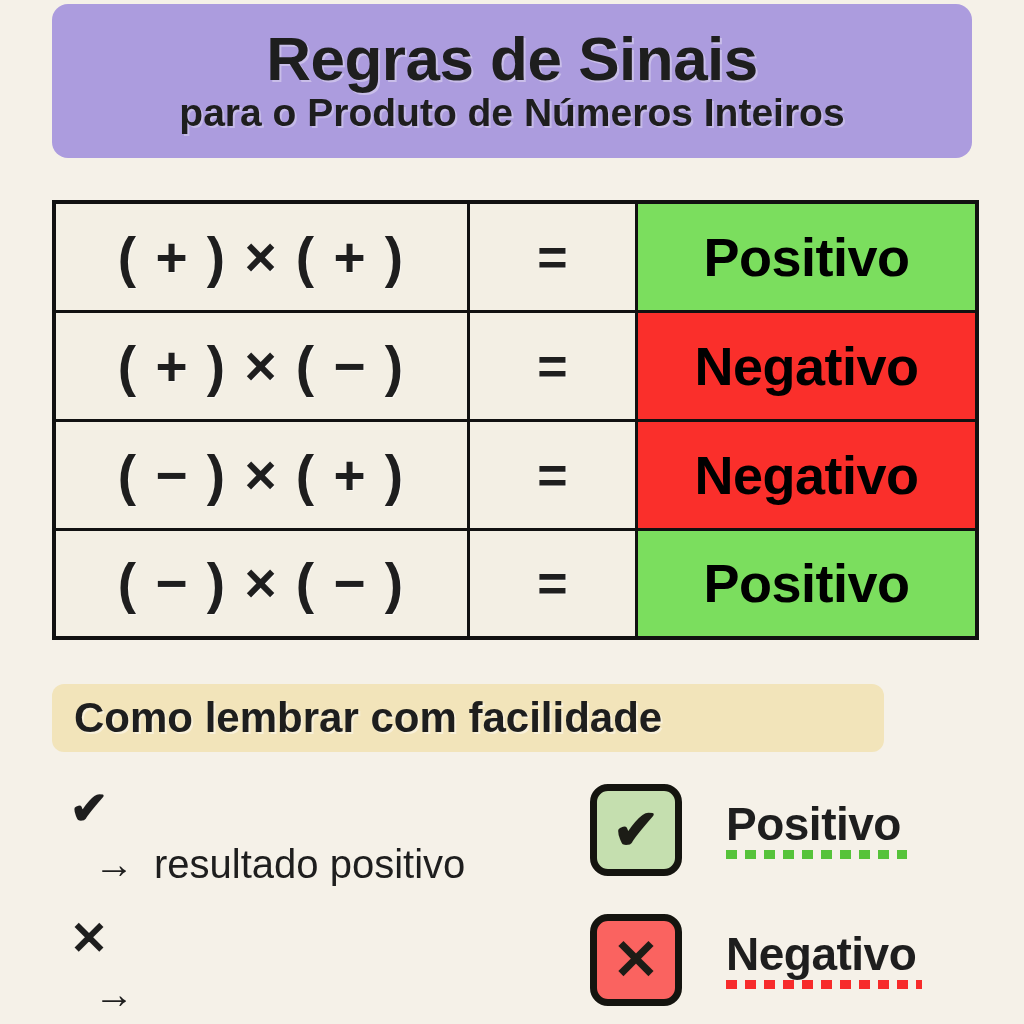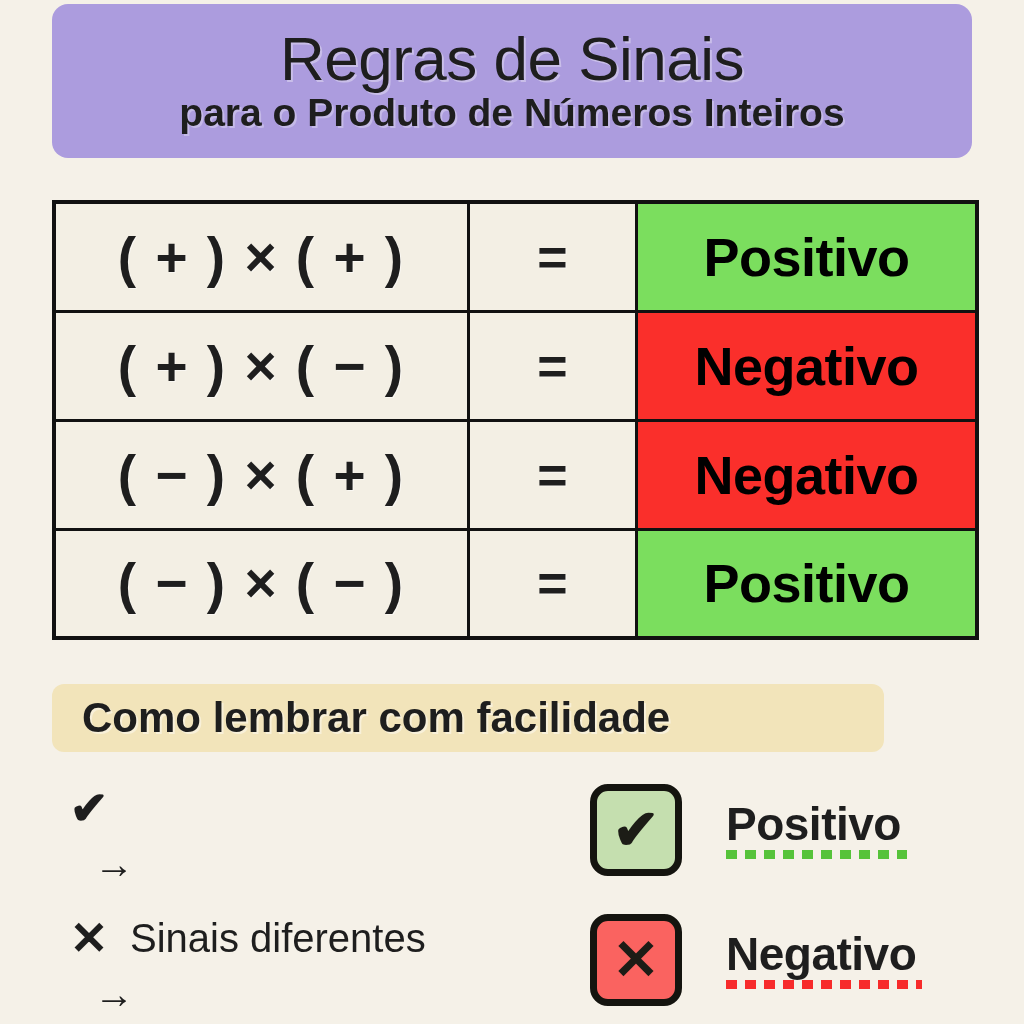--- a/index.html
+++ b/index.html
@@ -25,21 +25,21 @@
     background: #ac9cde;
     border-radius: 16px;
     display: flex;
     flex-direction: column;
     align-items: center;
     justify-content: center;
     box-sizing: border-box;
   }
   .header-title {
     font-size: 62px;
-    font-weight: normal;
+    font-weight: bold;
     color: #1e1e1e;
     letter-spacing: -0.5px;
     line-height: 1.02;
     text-shadow: 2px 2px 0 rgba(255,255,255,0.35);
     white-space: nowrap;
   }
   .header-subtitle {
     font-size: 39px;
     font-weight: bold;
     color: #1e1e1e;
@@ -101,21 +101,21 @@
     position: absolute;
     left: 52px;
     top: 684px;
     width: 832px;
     height: 68px;
     background: #f2e4ba;
     border-radius: 12px;
     display: flex;
     align-items: center;
     box-sizing: border-box;
-    padding-left: 30px;
+    padding-left: 22px;
   }
   .tips-banner-text {
     font-size: 42px;
     font-weight: bold;
     color: #1e1e1e;
     text-shadow: 2px 2px 0 rgba(255,255,255,0.45);
     white-space: nowrap;
   }
 
   
@@ -289,38 +289,38 @@
 
 <div class="mnemonics">
 
   <div class="mnemonic-row">
     <div class="mnemonic-left">
       <div class="mnem-line-1">
         <span class="mnem-glyph">✔</span>
       </div>
       <div class="mnem-line-2">
         <span class="mnem-arrow">→</span>
+        <span class="mnem-text">resultado positivo</span>
       </div>
     </div>
     <div class="badge-group">
       <div class="badge-box positive">
         <span class="badge-mark">✔</span>
       </div>
       <div class="badge-label-wrap">
         <span class="badge-label">Positivo</span>
         <span class="badge-underline green"></span>
       </div>
     </div>
   </div>
 
   <div class="mnemonic-row">
     <div class="mnemonic-left">
       <div class="mnem-line-1">
         <span class="mnem-glyph">✕</span>
-        <span class="mnem-text">Sinais diferentes</span>
       </div>
       <div class="mnem-line-2">
         <span class="mnem-arrow">→</span>
       </div>
     </div>
     <div class="badge-group">
       <div class="badge-box negative">
         <span class="badge-mark">✕</span>
       </div>
       <div class="badge-label-wrap">

